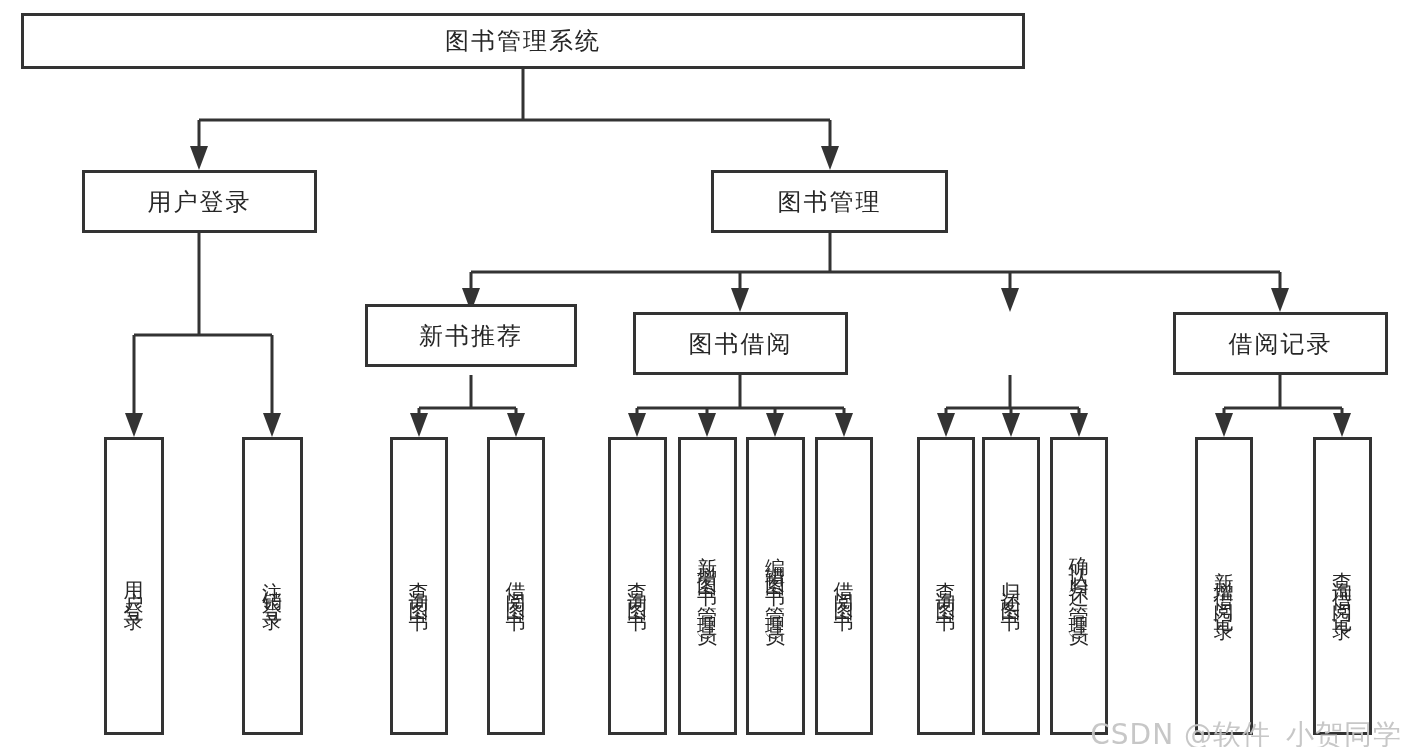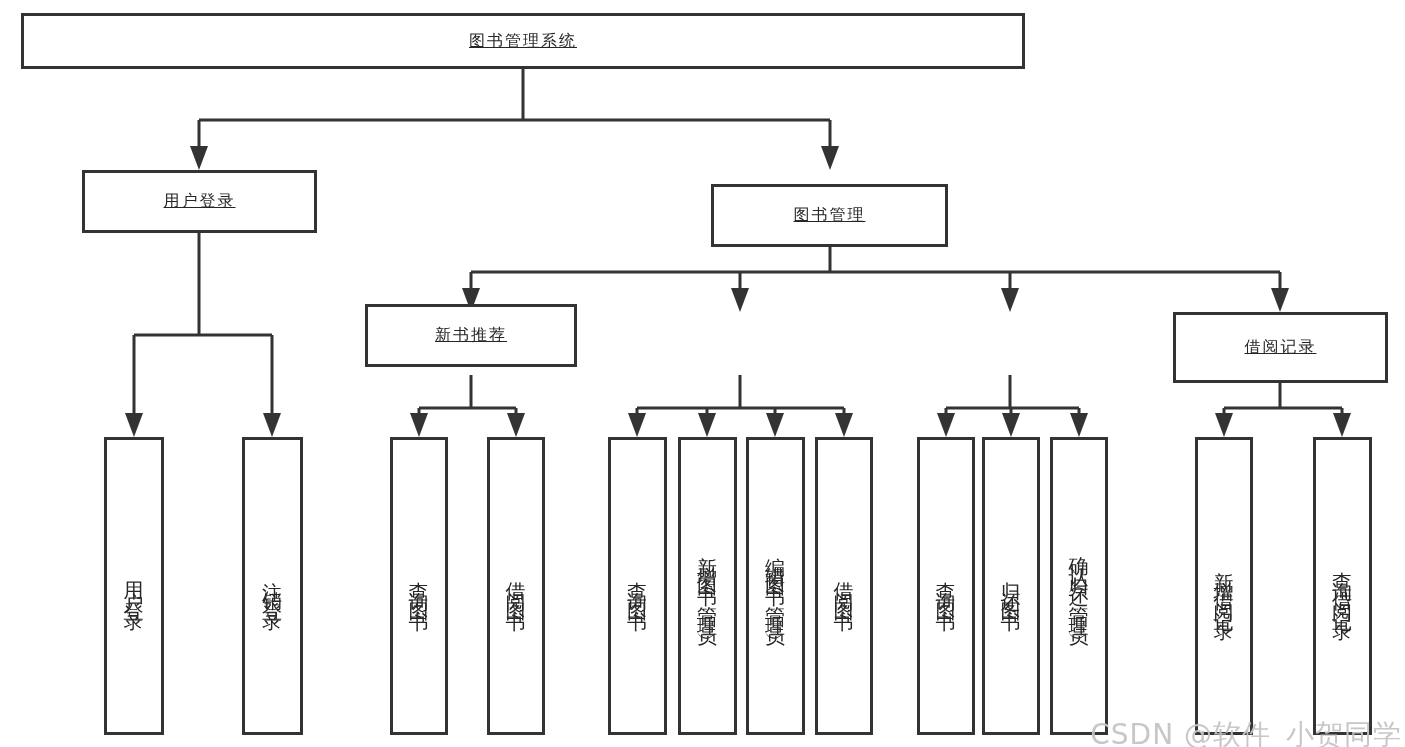--- a/index.html
+++ b/index.html
@@ -22,24 +22,23 @@
     box-sizing: border-box;
     background: #ffffff;
     border: 3px solid #333333;
     display: flex;
     align-items: center;
     justify-content: center;
     z-index: 2;
     color: #262626;
   }
   .hlabel {
-    font-size: 16px;
+    font-size: 24px;
     letter-spacing: 2px;
     white-space: nowrap;
-    text-decoration: underline;
   }
   .vnode .vlabel {
     writing-mode: vertical-rl;
     text-orientation: mixed;
     font-size: 20px;
     letter-spacing: 10px;
     line-height: 1;
     white-space: nowrap;
   }
   .watermark {
@@ -85,28 +84,31 @@
     "></path>
   </svg>
 
   <div class="node" style="left:21px; top:13px; width:1004px; height:56px;">
     <span class="hlabel">图书管理系统</span>
   </div>
 
   <div class="node" style="left:82px; top:170px; width:235px; height:63px;">
     <span class="hlabel">用户登录</span>
   </div>
-  <div class="node" style="left:711px; top:184px; width:237px; height:63px;">
+  <div class="node" style="left:711px; top:170px; width:237px; height:63px;">
     <span class="hlabel">图书管理</span>
   </div>
 
   <div class="node" style="left:365px; top:304px; width:212px; height:63px;">
     <span class="hlabel">新书推荐</span>
   </div>
-  <div class="node" style="left:1173px; top:312px; width:215px; height:71px;">
+  <div class="node" style="left:633px; top:312px; width:215px; height:63px;">
+    <span class="hlabel">图书借阅</span>
+  </div>
+  <div class="node" style="left:1173px; top:312px; width:215px; height:63px;">
     <span class="hlabel">借阅记录</span>
   </div>
 
   <div class="node vnode" style="left:104px; top:437px; width:60px; height:298px;">
     <span class="vlabel">用户登录</span>
   </div>
   <div class="node vnode" style="left:242px; top:437px; width:61px; height:298px;">
     <span class="vlabel">注销登录</span>
   </div>
 

